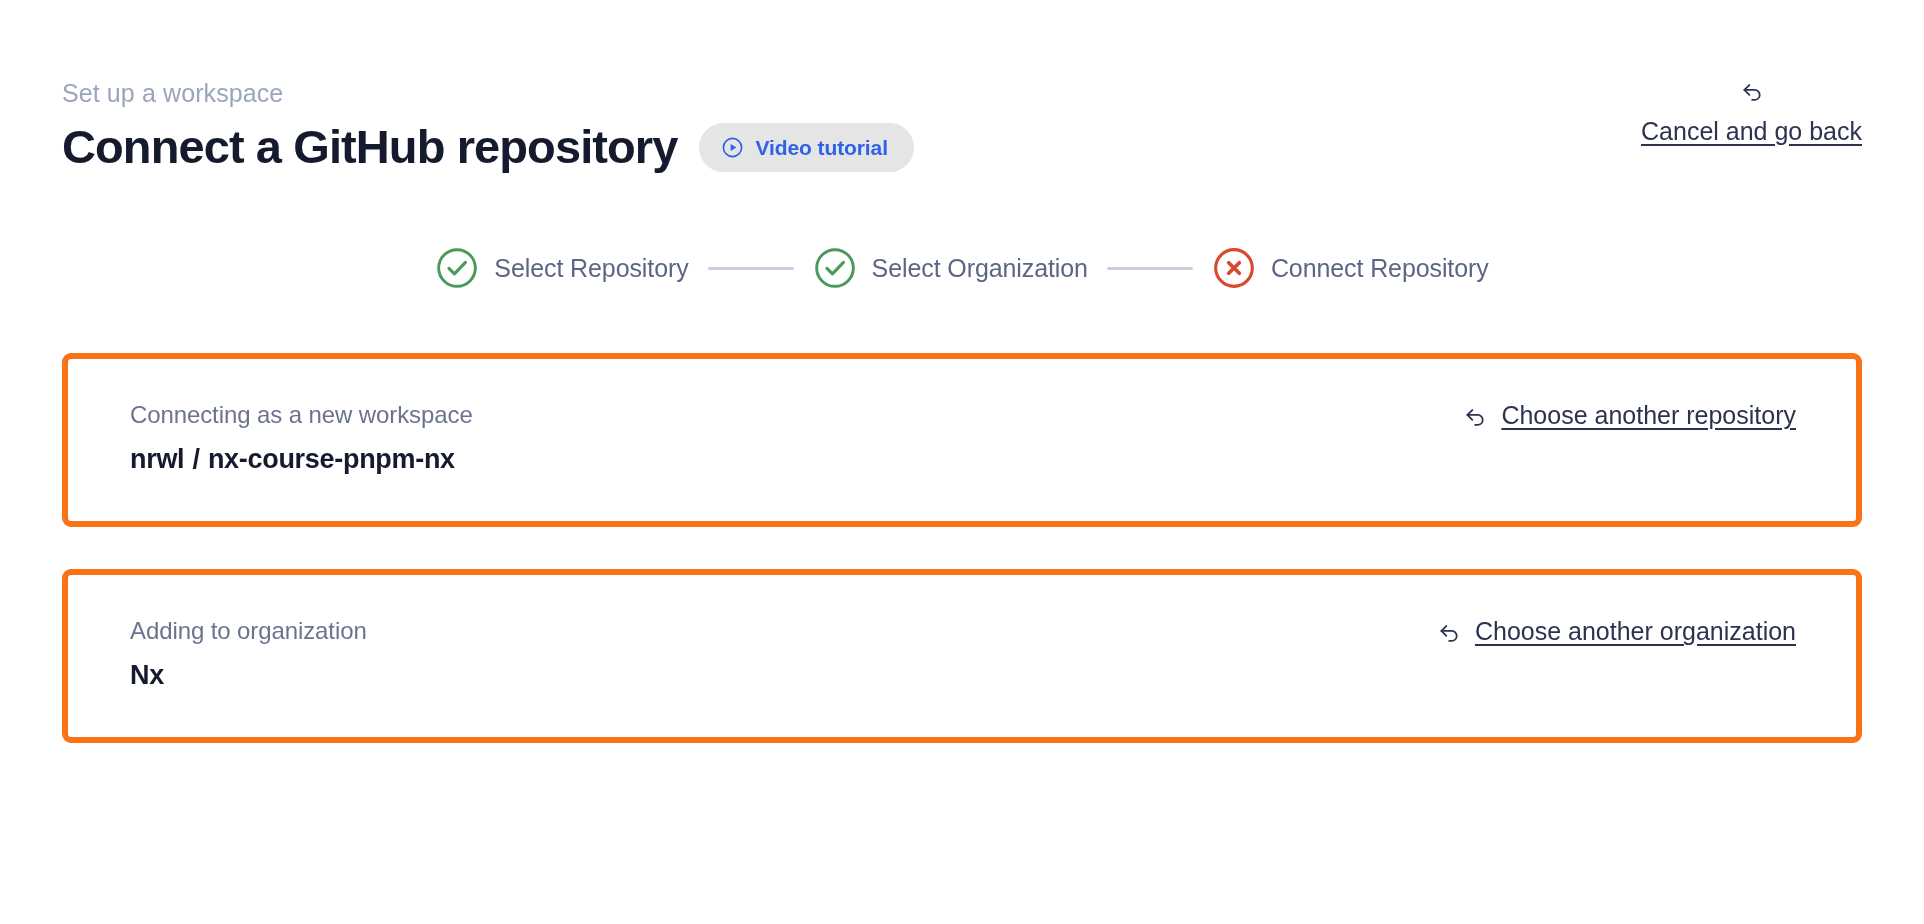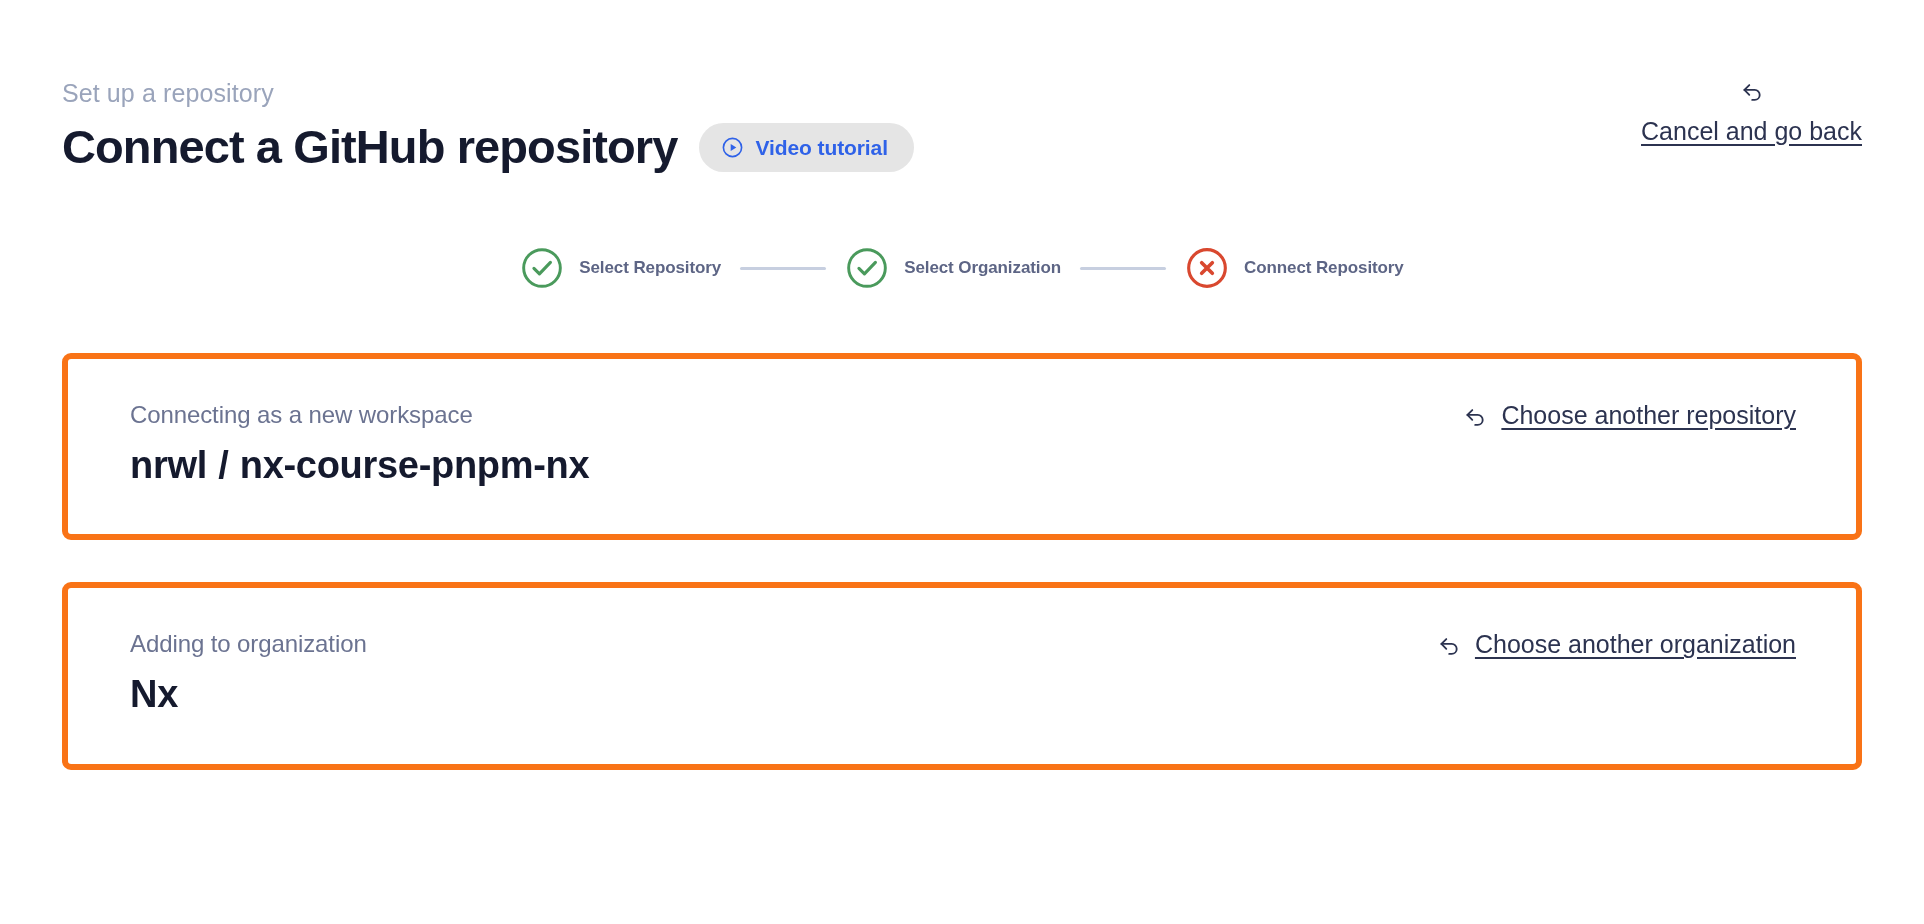--- a/index.html
+++ b/index.html
@@ -116,22 +116,22 @@
     gap: 15px;
     cursor: pointer;
   }
   .step-mark {
     width: 44px;
     height: 44px;
     flex: 0 0 auto;
     display: inline-flex;
   }
   .step-label {
-    font-size: 17px;
-    font-weight: 700;
+    font-size: 25px;
+    font-weight: 400;
     color: #5d6585;
     letter-spacing: -0.1px;
     white-space: nowrap;
   }
   .step-connector {
     width: 86px;
     height: 3px;
     background: #c7cfe0;
     border-radius: 2px;
     margin: 0 19px;
@@ -153,21 +153,21 @@
 
   .card-label {
     font-size: 24px;
     color: #6b7391;
     font-weight: 400;
     line-height: 1.2;
     letter-spacing: -0.1px;
   }
   .card-value {
     margin-top: 13px;
-    font-size: 38px;
+    font-size: 27px;
     line-height: 1.2;
     color: #151a2e;
     font-weight: 700;
     letter-spacing: -0.3px;
   }
   .card-value .owner {
     font-weight: 600;
   }
   .card-value .sep {
     font-weight: 600;
@@ -193,21 +193,21 @@
     text-underline-offset: 4px;
   }
 </style>
 </head>
 <body>
 
 <div class="page">
 
   <div class="header">
 
-    <div class="eyebrow">Set up a repository</div>
+    <div class="eyebrow">Set up a workspace</div>
 
     <div class="title-row">
       <h1 class="page-title">Connect a GitHub repository</h1>
 
       <button class="video-badge">
         <span class="play-icon">
           <svg viewBox="0 0 24 24" width="23" height="23" fill="none" xmlns="http://www.w3.org/2000/svg">
             <circle cx="12" cy="12" r="9.5" stroke="#2f62e8" stroke-width="1.7"></circle>
             <path d="M10.1 8.4 L16 12 L10.1 15.6 Z" fill="#2f62e8"></path>
           </svg>

